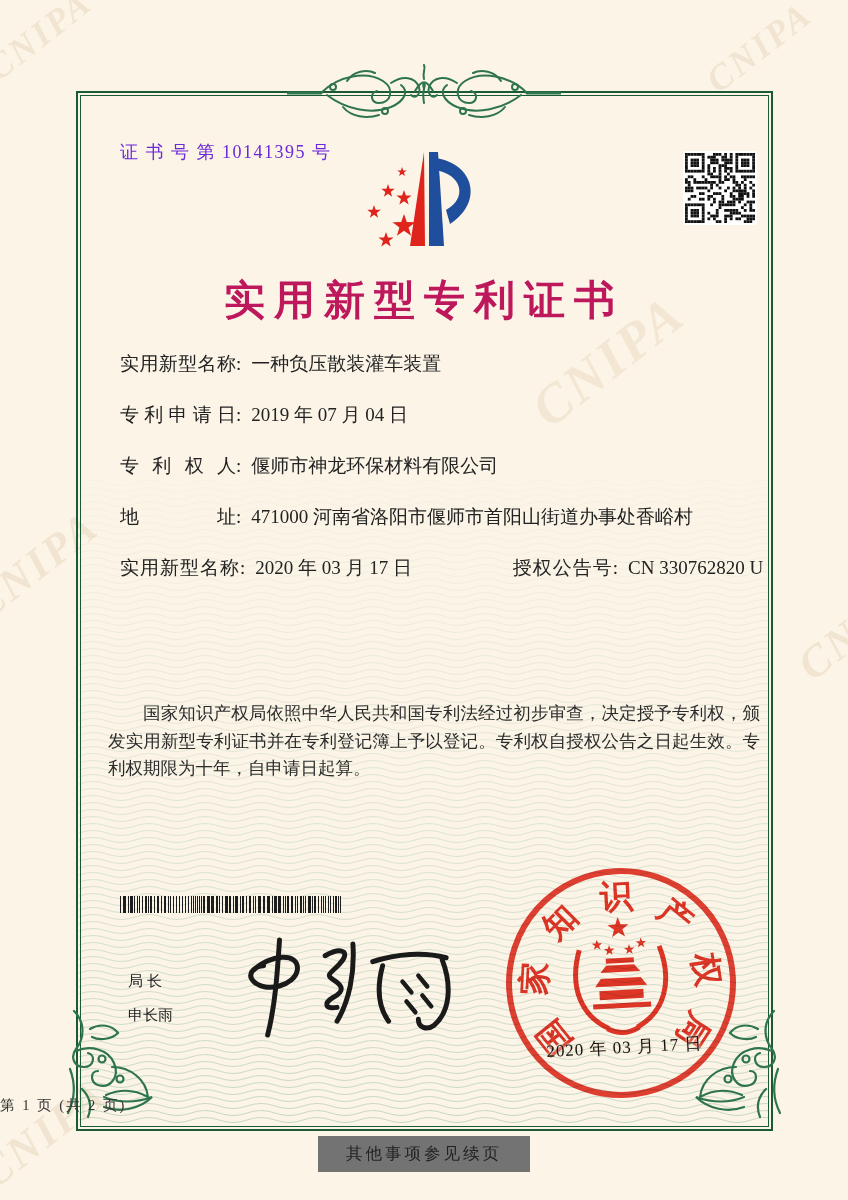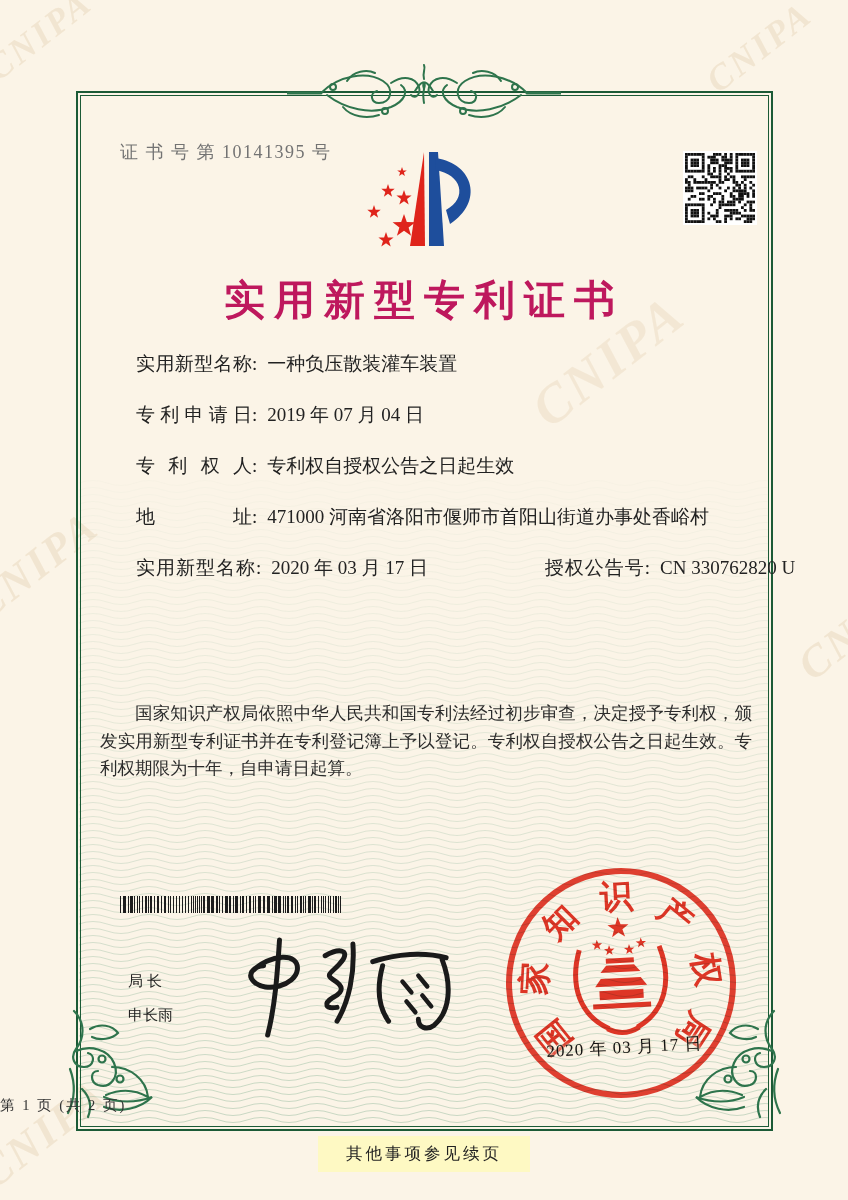--- a/index.html
+++ b/index.html
@@ -29,43 +29,42 @@
     border:2.5px solid #1b5a36; z-index:2; pointer-events:none;
   }
   .frame-inner{position:absolute; inset:2px; border:1px solid #1b5a36;}
   .ornament{position:absolute; z-index:3; pointer-events:none;}
   #ornament-top{left:287px; top:61px; }
   #ornament-bl{left:60px;  top:1005px;}
   #ornament-br{left:670px; top:1005px; transform:scaleX(-1);}
   
   .cert-number{
     position:absolute; left:120px; top:140px; z-index:4;
-    font-size:18px; letter-spacing:1.5px; color:#737373;
+    font-size:18px; letter-spacing:1.5px; color:#6d28d9;
   }
   #logo{position:absolute; left:352px; top:146px; z-index:4;}
   #qr{position:absolute; left:683px; top:151px; z-index:4; background:#fff; padding:2px;}
   .title{
     position:absolute; left:0; right:0; top:246px; z-index:4;
     text-align:center; font-size:41px; font-weight:bold; letter-spacing:9px;
     color:#be185d;
   }
   
   .fields{position:absolute; left:120px; top:350px; width:580px; z-index:4; font-size:19px;}
   .field-row{line-height:28px; margin-bottom:23px; white-space:nowrap;}
   .flabel{
     display:inline-block; width:116px; text-align:justify; text-align-last:justify;
     vertical-align:bottom;
-    margin-left:16px;
   }
   .flabel.compact{width:auto; text-align-last:auto; letter-spacing:1px;}
   .colon{margin-right:10px;}
   .pair2{margin-left:96px;}
   
   .body-text{
-    position:absolute; left:100px; top:700px; width:652px; z-index:4;
+    position:absolute; left:108px; top:700px; width:652px; z-index:4;
     font-size:17.5px; line-height:27.5px; text-align:justify; color:#2b2b2b;
   }
   .body-text p{margin:0; text-indent:2em;}
   
   #barcode{position:absolute; left:120px; top:896px; z-index:4;}
   .officer{position:absolute; left:128px; top:964px; z-index:4; font-size:15px; line-height:34px;}
   .officer .otitle{letter-spacing:4px;}
   #signature{position:absolute; left:222px; top:928px; z-index:5;}
   
   .seal{
@@ -87,21 +86,21 @@
     font-size:17px; color:#141414; letter-spacing:1px;
     text-shadow:0 0 3px #f6efe2,0 0 3px #f6efe2;
   }
   
   .page-info{
     position:absolute; left:0; right:0; top:1096px; z-index:4;
     font-size:14.5px; letter-spacing:2px; color:#333;
   }
   .footer-note{
     position:absolute; left:50%; top:1136px; transform:translateX(-50%); z-index:4;
-    background:#fef9c3; padding:7px 28px; font-size:16.5px; letter-spacing:3px;
+    background:#737373; padding:7px 28px; font-size:16.5px; letter-spacing:3px;
     color:#222; white-space:nowrap;
   }
 </style>
 </head>
 <body>
 
 <div class="page">
 
   <span class="wm wm1">CNIPA</span>
   <span class="wm wm2">CNIPA</span>
@@ -591,21 +590,21 @@
   <h1 class="title">实用新型专利证书</h1>
 
   <div class="fields">
     <div class="field-row">
       <span class="flabel">实用新型名称</span><span class="colon">:</span><span class="fvalue">一种负压散装灌车装置</span>
     </div>
     <div class="field-row">
       <span class="flabel">专利申请日</span><span class="colon">:</span><span class="fvalue">2019 年 07 月 04 日</span>
     </div>
     <div class="field-row">
-      <span class="flabel">专利权人</span><span class="colon">:</span><span class="fvalue">专利权自授权公告之日起生效</span>
+      <span class="flabel">专利权人</span><span class="colon">:</span><span class="fvalue">偃师市神龙环保材料有限公司</span>
     </div>
     <div class="field-row">
       <span class="flabel">地址</span><span class="colon">:</span><span class="fvalue">471000 河南省洛阳市偃师市首阳山街道办事处香峪村</span>
     </div>
     <div class="field-row">
       <span><span class="flabel compact">实用新型名称</span><span class="colon">:</span><span class="fvalue">2020 年 03 月 17 日</span></span>
       <span class="pair2"><span class="flabel compact">授权公告号</span><span class="colon">:</span><span class="fvalue">CN 330762820 U</span></span>
     </div>
   </div>
 

